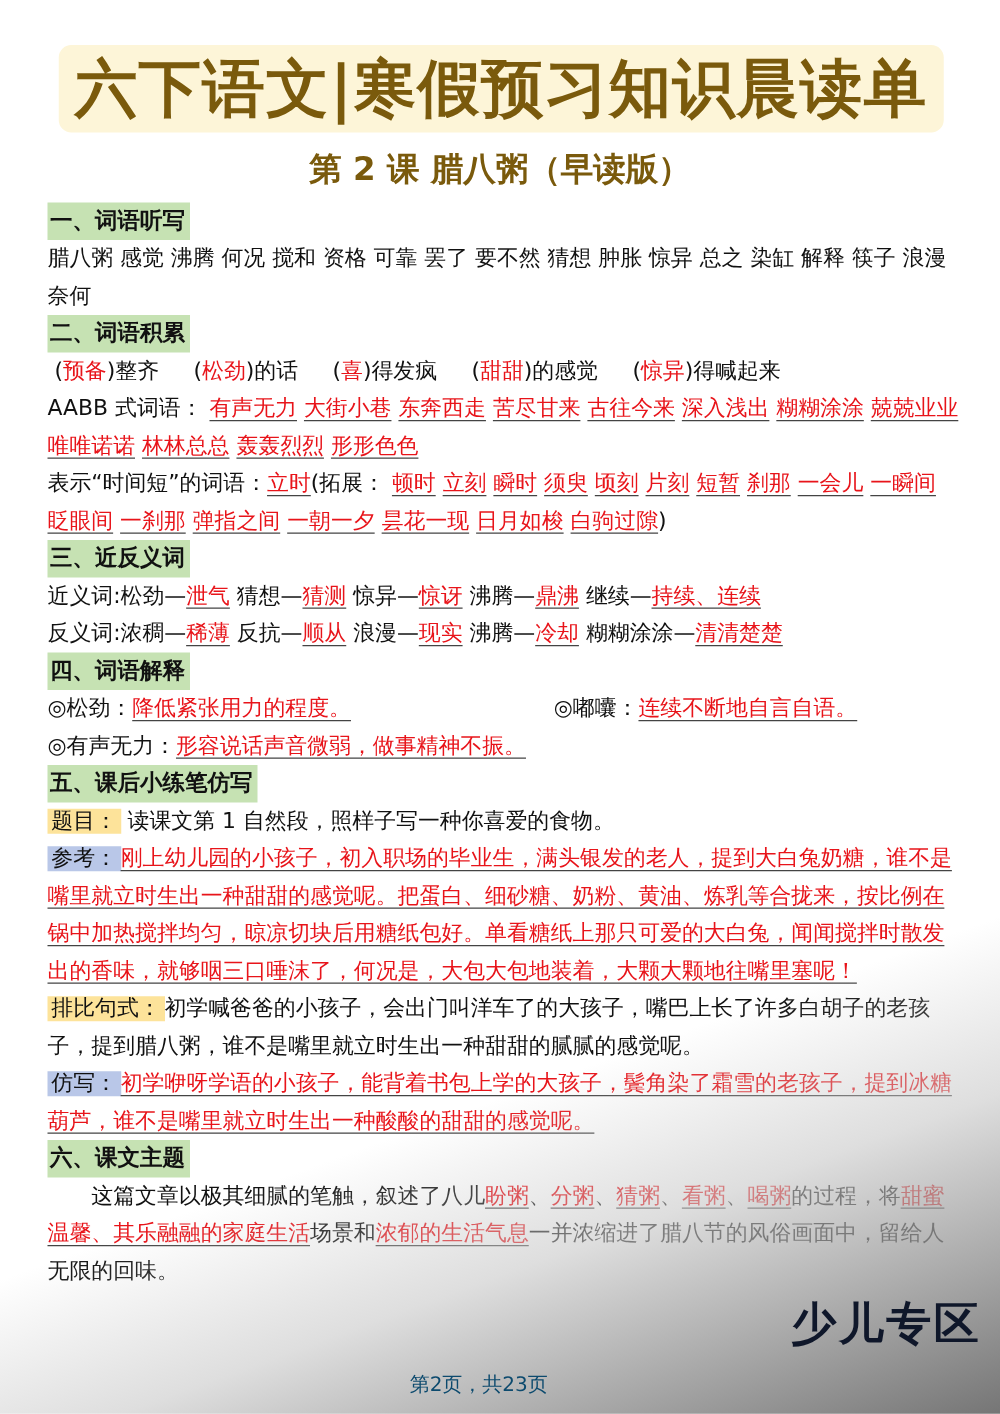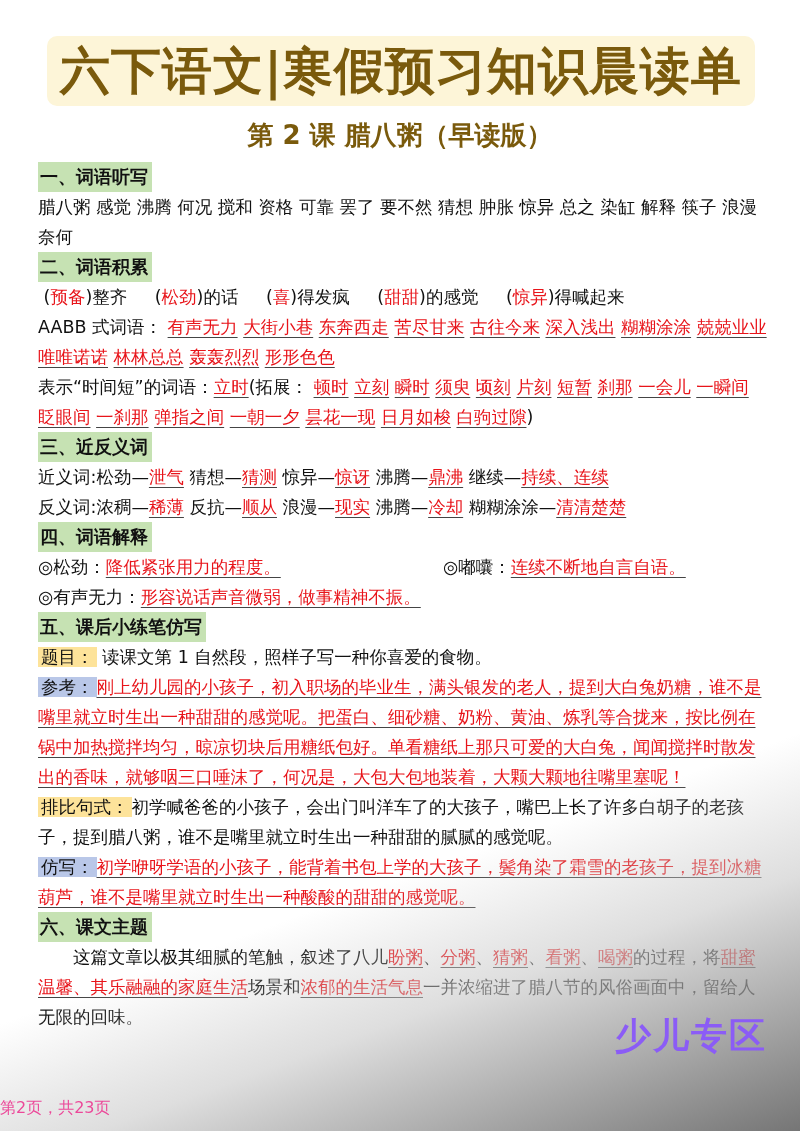--- a/index.html
+++ b/index.html
@@ -36,28 +36,28 @@
     font-weight: bold; font-size: 18px; line-height: 30px; height: 30px;
   }
   .row { white-space: normal; }
   .r { color: #e8141a; }
   .u { color: #e8141a; text-decoration: underline; text-decoration-color: #444; text-underline-offset: 4px; }
   .gap { display: inline-block; width: 22px; }
   .tag-y { background: #fde39a; padding: 0 3px; }
   .tag-b { background: #b9c7e8; padding: 0 3px; }
   .para { text-indent: 2em; }
   .watermark {
-    position: absolute; left: 615px; top: 1016px; width: 170px; text-align: left;
-    color: #8b5cf6; pointer-events: none;
+    position: absolute; left: 615px; top: 1040px; width: 170px; text-align: right;
+    color: #0f172a; pointer-events: none;
   }
   .wm-logo { font-size: 36px; font-weight: bold; letter-spacing: 2px; line-height: 40px; }
   .wm-url { font-size: 22px; font-weight: bold; line-height: 26px; letter-spacing: 1px; }
   .footer {
-    position: absolute; left: 0; top: 1098px; width: 766px; 
-    font-size: 16px; color: #ec4899;
+    position: absolute; left: 0; top: 1098px; width: 766px; text-align: center;
+    font-size: 16px; color: #0c4a6e;
   }
 </style>
 </head>
 <body>
 
 <div class="title-box">
   <span class="title-text">六下语文|寒假预习知识晨读单</span>
 </div>
 <div class="subtitle">第 2 课  腊八粥（早读版）</div>
 

